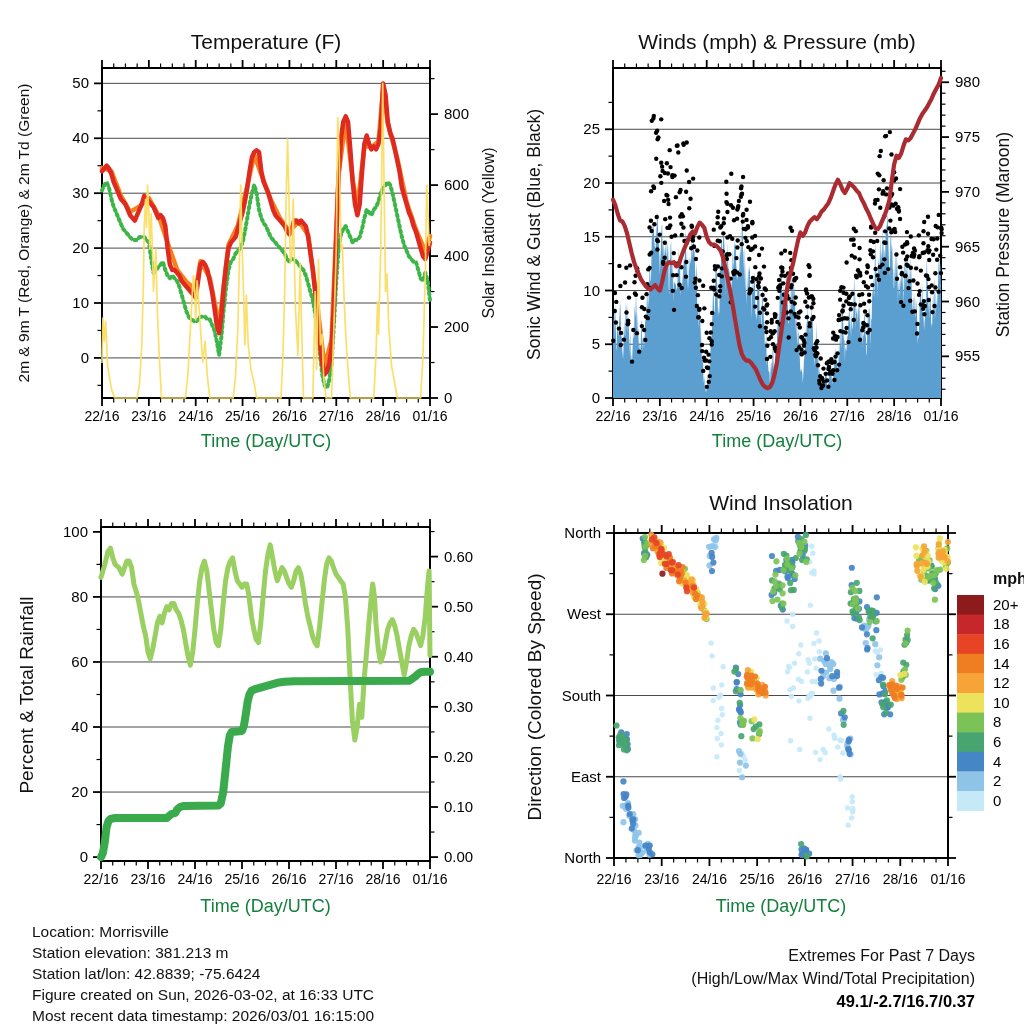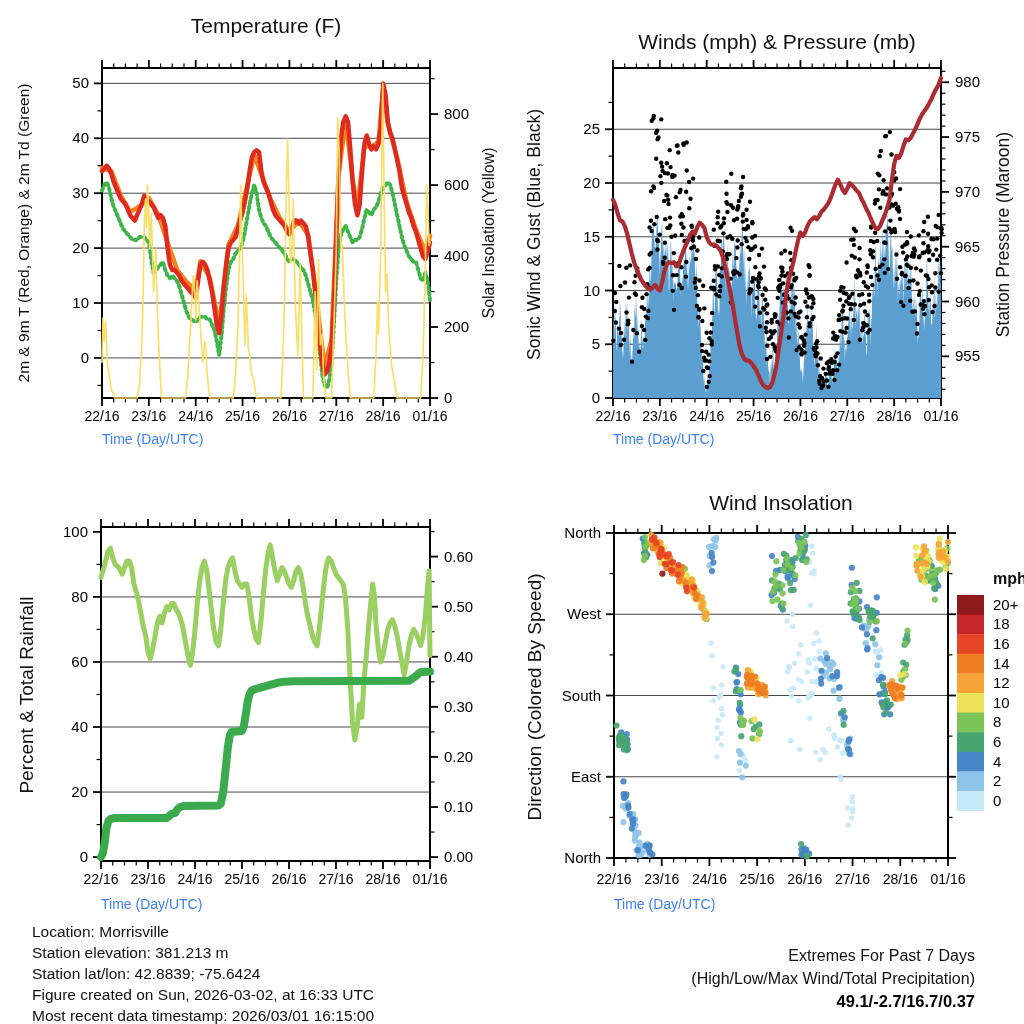--- a/index.html
+++ b/index.html
@@ -1,20 +1,20 @@
 <!DOCTYPE html>
 <html><head>
 <meta charset="utf-8">
 <style>
   html,body{margin:0;padding:0;background:#fff;}
   #canvas{position:relative;width:1024px;height:1024px;background:#fff;overflow:hidden;
           font-family:"Liberation Sans",sans-serif;color:#111;}
   svg{position:absolute;overflow:visible;}
   .title{position:absolute;text-align:center;font-size:21px;color:#111;white-space:nowrap;}
-  .xlab{position:absolute;text-align:left;font-size:14px;color:#3b82f6;white-space:nowrap;}
+  .xlab{position:absolute;text-align:center;font-size:18px;color:#15803d;white-space:nowrap;}
   .ylab{position:absolute;text-align:center;white-space:nowrap;transform:rotate(-90deg);}
   .mph{position:absolute;font-size:16px;font-weight:bold;}
   .footL{position:absolute;left:32px;top:921px;font-size:15.5px;line-height:21px;color:#111;}
   .footR{position:absolute;right:49px;top:944px;text-align:right;font-size:16px;line-height:23px;color:#111;}
   .footR .vals{font-weight:bold;font-size:16.5px;}
 </style>
 </head>
 <body>
 
 <div id="canvas">
@@ -1933,21 +1933,21 @@
       <text x="993" y="668.5999999999999" font-size="15" text-anchor="start" fill="#000" font-family="&quot;Liberation Sans&quot;,sans-serif">14</text>
       <text x="993" y="688.1999999999999" font-size="15" text-anchor="start" fill="#000" font-family="&quot;Liberation Sans&quot;,sans-serif">12</text>
       <text x="993" y="707.8" font-size="15" text-anchor="start" fill="#000" font-family="&quot;Liberation Sans&quot;,sans-serif">10</text>
       <text x="993" y="727.4" font-size="15" text-anchor="start" fill="#000" font-family="&quot;Liberation Sans&quot;,sans-serif">8</text>
       <text x="993" y="747" font-size="15" text-anchor="start" fill="#000" font-family="&quot;Liberation Sans&quot;,sans-serif">6</text>
       <text x="993" y="766.5999999999999" font-size="15" text-anchor="start" fill="#000" font-family="&quot;Liberation Sans&quot;,sans-serif">4</text>
       <text x="993" y="786.1999999999999" font-size="15" text-anchor="start" fill="#000" font-family="&quot;Liberation Sans&quot;,sans-serif">2</text>
       <text x="993" y="805.8" font-size="15" text-anchor="start" fill="#000" font-family="&quot;Liberation Sans&quot;,sans-serif">0</text>
     </svg>
 
-  <div class="title" style="left:102px;top:14px;width:328px">Temperature (F)</div>
+  <div class="title" style="left:102px;top:30px;width:328px">Temperature (F)</div>
   <div class="title" style="left:613px;top:30px;width:328px">Winds (mph) &amp; Pressure (mb)</div>
   <div class="title" style="left:614px;top:491px;width:334px">Wind Insolation</div>
 
   <div class="xlab" style="left:102px;top:431px;width:328px">Time (Day/UTC)</div>
   <div class="xlab" style="left:613px;top:431px;width:328px">Time (Day/UTC)</div>
   <div class="xlab" style="left:101px;top:896px;width:329px">Time (Day/UTC)</div>
   <div class="xlab" style="left:614px;top:896px;width:334px">Time (Day/UTC)</div>
 
   <div class="ylab" style="left:-146px;top:224px;width:340px;font-size:15.5px">2m &amp; 9m T (Red, Orange) &amp; 2m Td (Green)</div>
   <div class="ylab" style="left:319px;top:224px;width:340px;font-size:16px">Solar Insolation (Yellow)</div>

